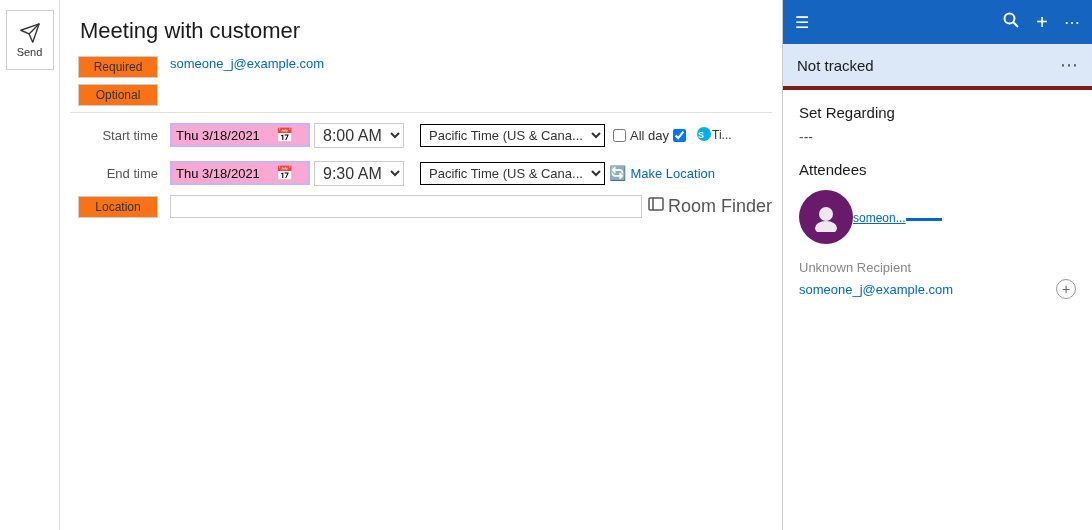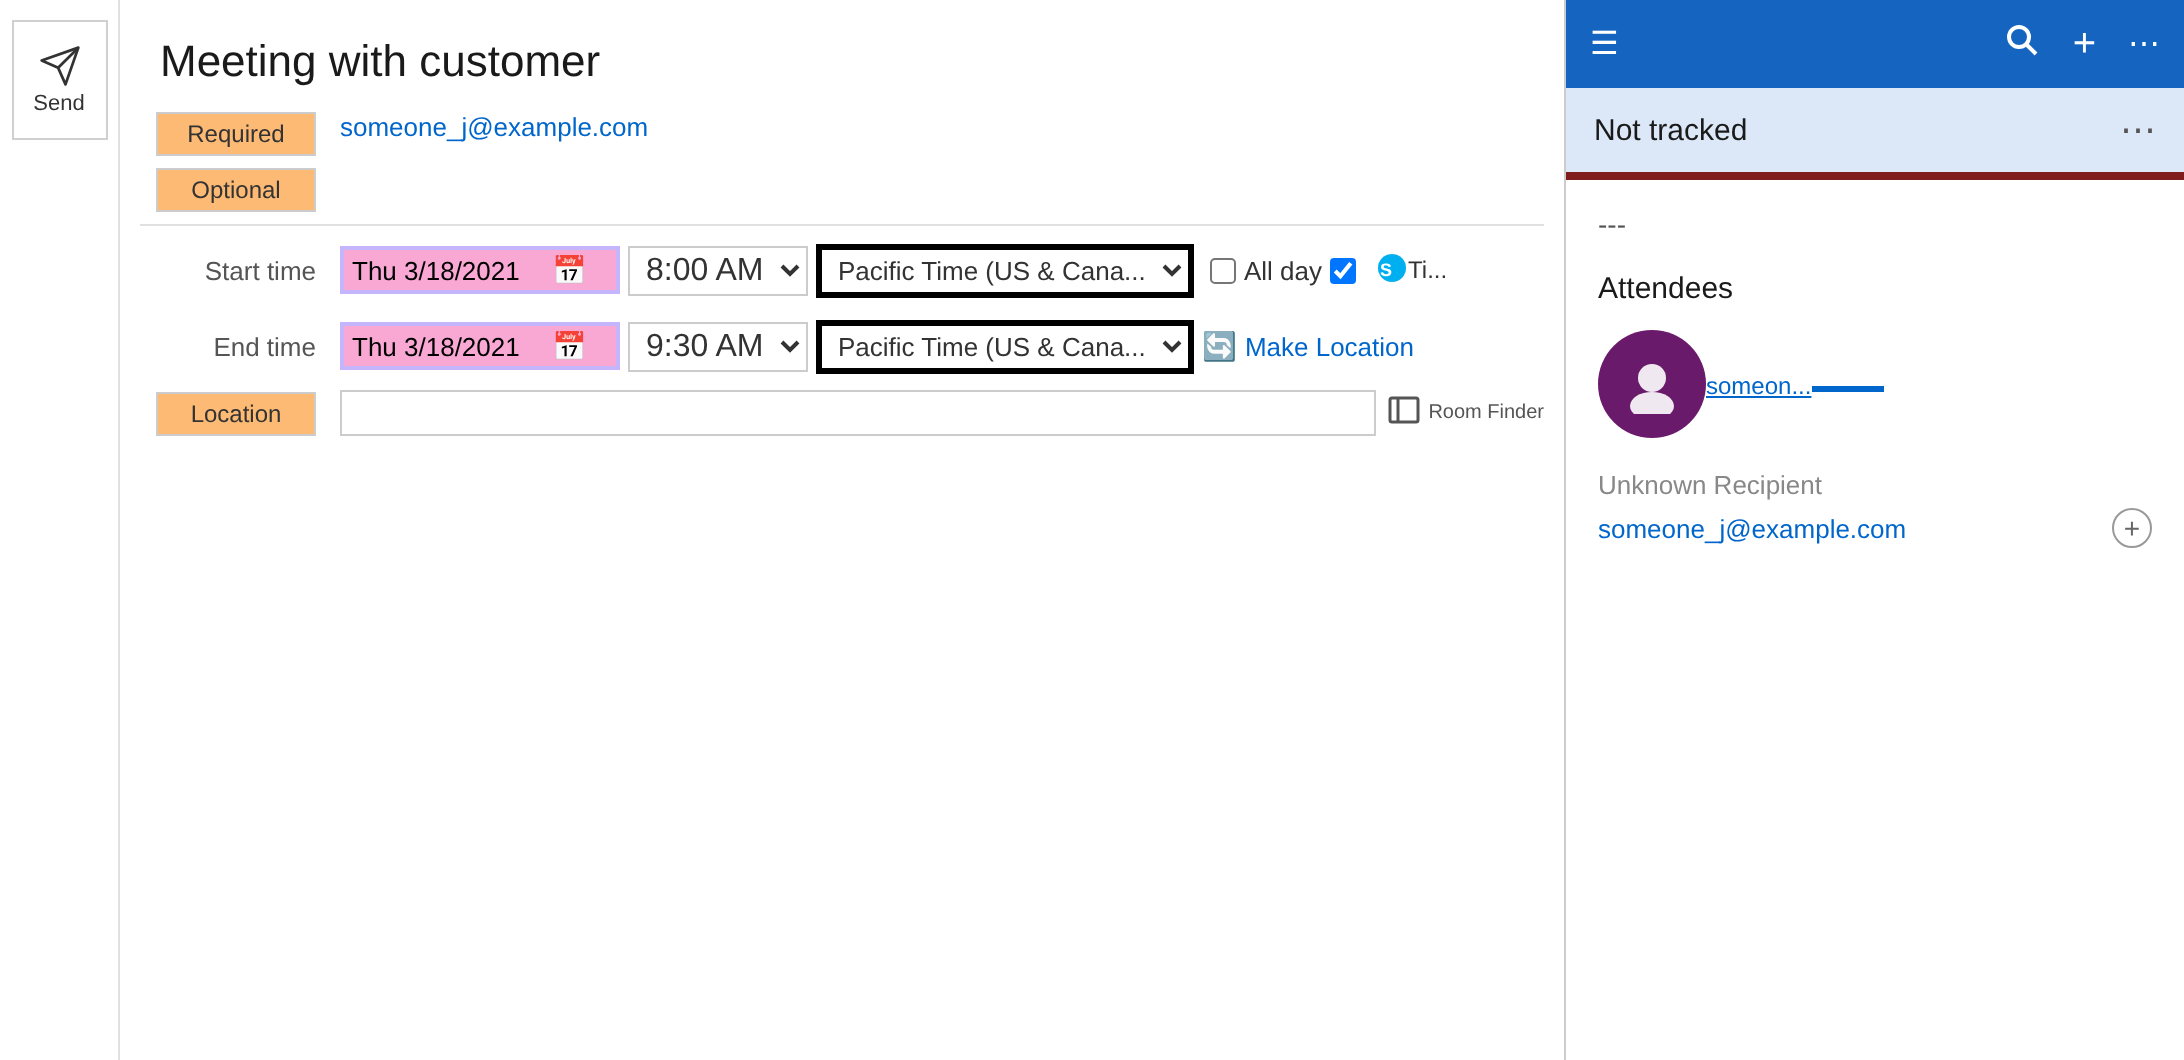--- a/index.html
+++ b/index.html
@@ -62,21 +62,21 @@
       flex-shrink: 0;
     }
     .field-value {
       flex: 1;
       color: #0066cc;
       font-size: 13px;
     }
 
     .attendee-btn {
       border: 1px solid #ccc;
-      background: #fdba74;
+      background: #f97316;
       padding: 3px 12px;
       font-size: 12px;
       color: #333;
       cursor: pointer;
       min-width: 80px;
       text-align: center;
     }
 
     .attendees-row {
       display: flex;
@@ -123,26 +123,26 @@
       padding: 2px 4px;
       font-size: 16px;
       color: #333;
       min-width: 90px;
       margin-left: 4px;
       background: #fff;
       cursor: pointer;
       appearance: auto;
     }
     .tz-select {
-      border: 3px solid #000000;
+      border: 1px solid #000000;
       padding: 2px 4px;
       font-size: 13px;
       color: #333;
       min-width: 140px;
-      margin-left: 4px;
+      margin-left: 16px;
       background: #fff;
       cursor: pointer;
       appearance: auto;
     }
     .allday-group {
       display: flex;
       align-items: center;
       margin-left: 8px;
       font-size: 13px;
       color: #333;
@@ -171,21 +171,21 @@
       padding: 3px 6px;
       font-size: 13px;
       outline: none;
       background: #fff;
       min-width: 300px;
     }
     .room-finder {
       display: flex;
       align-items: center;
       color: #555;
-      font-size: 10px;
+      font-size: 18px;
       cursor: pointer;
       margin-left: 6px;
     }
 
     
     .right-panel {
       width: 310px;
       border-left: 1px solid #ccc;
       display: flex;
       flex-direction: column;
@@ -435,20 +435,21 @@
       <span class="header-icon">⋯</span>
     </div>
   </div>
 
   <div class="not-tracked-bar">
     <span class="not-tracked-text">Not tracked</span>
     <span class="more-icon">⋯</span>
   </div>
 
   <div class="right-content">
+    <div class="set-regarding">Set Regarding</div>
     <div class="regarding-value">---</div>
 
     <div class="attendees-heading">Attendees</div>
 
     <div class="attendee-card">
       <div class="avatar-circle">
         <svg width="30" height="30" viewBox="0 0 30 30" fill="none">
           <circle cx="15" cy="12" r="7" fill="white" opacity="0.9"></circle>
           <ellipse cx="15" cy="26" rx="11" ry="7" fill="white" opacity="0.9"></ellipse>
         </svg>

